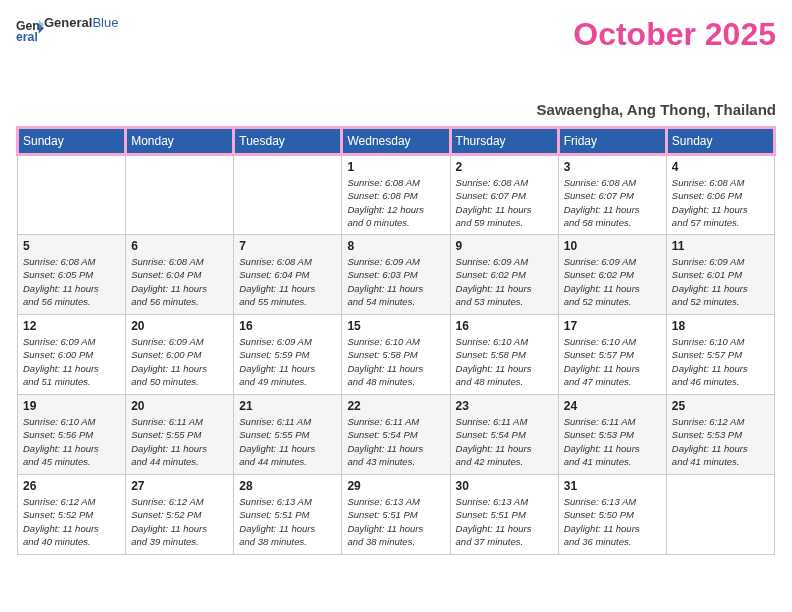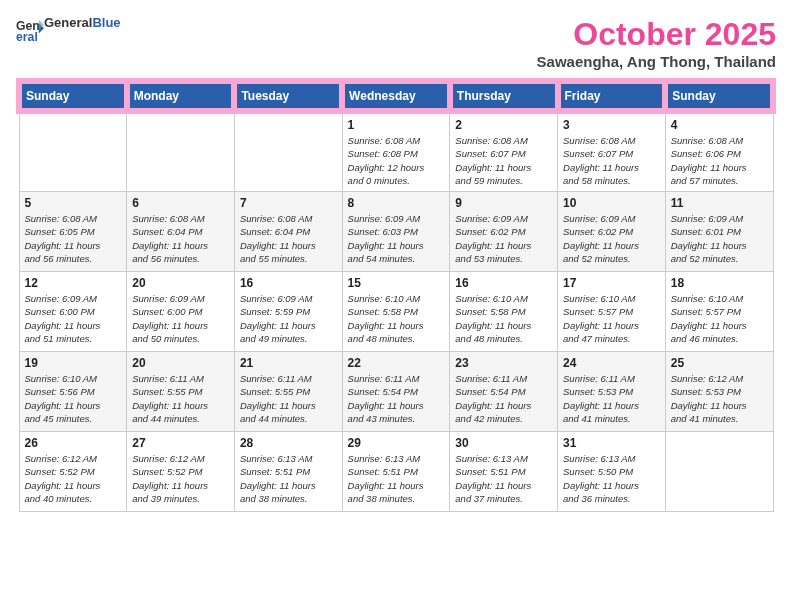--- a/index.html
+++ b/index.html
@@ -25,53 +25,54 @@
       flex-direction: row;
       line-height: 1.1;
     }
     .logo-general {
       font-size: 13px;
       font-weight: bold;
       color: #333;
     }
     .logo-blue {
       font-size: 13px;
-      font-weight: bold;
+      font-weight: normal;
       color: #2a5fac;
     }
     .logo-icon {
       width: 28px;
       height: 28px;
     }
     .title-block {
       text-align: right;
     }
     .title-month {
       font-size: 32px;
       font-weight: bold;
       color: #ec4899;
     }
     .title-location {
       font-size: 15px;
       color: #444;
       font-weight: bold;
+      margin-top: 48px;
     }
     .calendar {
       width: 100%;
       border-collapse: collapse;
       border: 1px solid #ccc;
     }
     .calendar th {
       background: #2a5fac;
       color: #fff;
       font-size: 12px;
-      font-weight: bold;
+      font-weight: normal;
       padding: 5px 4px;
       text-align: left;
-      border: 6px solid #f9a8d4;
+      border: 3px solid #f9a8d4;
     }
     .calendar td {
       border: 1px solid #ccc;
       vertical-align: top;
       padding: 4px 5px;
       width: calc(100%/7);
       min-height: 80px;
       height: 80px;
       background: #fff;
     }

